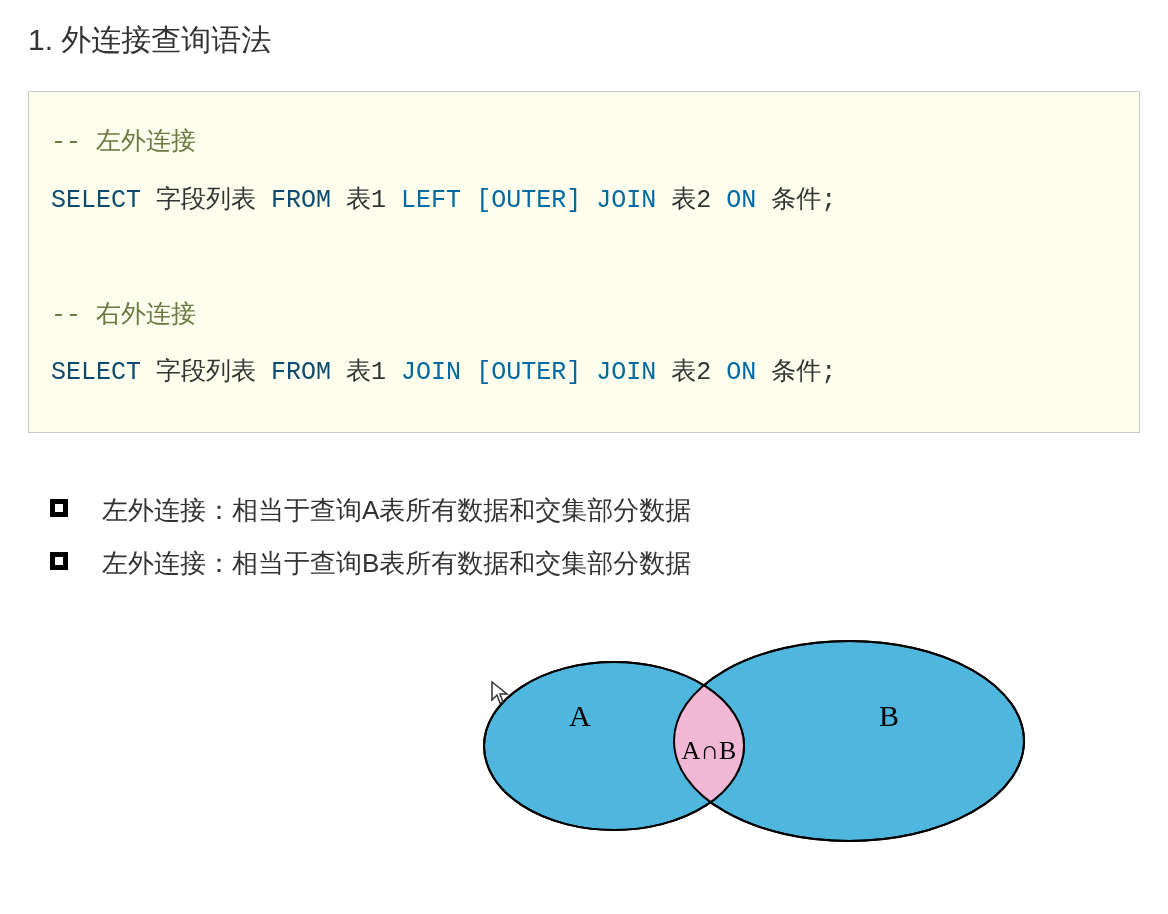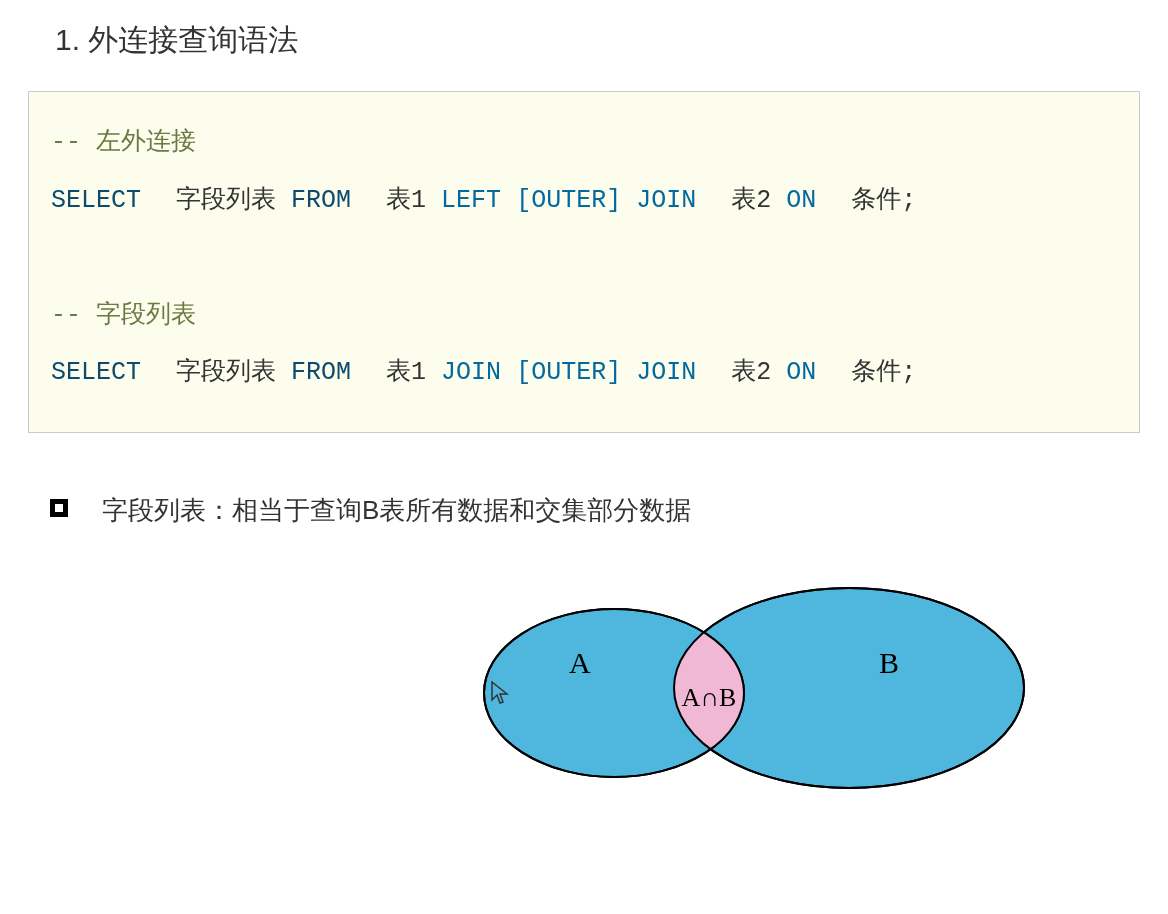--- a/index.html
+++ b/index.html
@@ -11,38 +11,37 @@
       font-family: "Microsoft YaHei", "PingFang SC", "Helvetica Neue", Arial, sans-serif;
       background: #ffffff;
       padding: 20px 28px;
       width: 1168px;
     }
     .heading {
       font-size: 30px;
       color: #333;
       font-weight: 500;
       margin-bottom: 30px;
-      margin-left: 27px;
     }
     .code-block {
       background: #fdfded;
       border: 1px solid #ccc;
       padding: 22px 22px 30px 22px;
       font-family: "Consolas", "Courier New", monospace;
       font-size: 25px;
       line-height: 2.3;
       color: #333;
       margin-bottom: 60px;
       white-space: pre;
       overflow: hidden;
     }
     .comment { color: #6a7a42; text-align: right; }
     .kw-blue { color: #0c4a6e; }
     .kw-red { color: #0369a1; }
-    .txt { color: #333; margin-left: 20px; }
+    .txt { color: #333; }
 
     .bullet-list {
       list-style: none;
       padding-left: 22px;
     }
     .bullet-list li {
       font-size: 26px;
       color: #333;
       margin-bottom: 18px;
       position: relative;
@@ -79,25 +78,26 @@
     }
   </style>
 </head>
 <body>
 
 <h2 class="heading">1. 外连接查询语法</h2>
 
 <div class="code-block"><span class="comment">-- 左外连接</span>
 <span class="kw-blue">SELECT</span> <span class="txt">字段列表</span> <span class="kw-blue">FROM</span> <span class="txt">表1</span> <span class="kw-red">LEFT</span> <span class="kw-red">[OUTER]</span> <span class="kw-red">JOIN</span> <span class="txt">表2</span> <span class="kw-red">ON</span> <span class="txt">条件;</span>
 
-<span class="comment">-- 字段列表</span>
+<span class="comment">-- 右外连接</span>
 <span class="kw-blue">SELECT</span> <span class="txt">字段列表</span> <span class="kw-blue">FROM</span> <span class="txt">表1</span> <span class="kw-red">JOIN</span> <span class="kw-red">[OUTER]</span> <span class="kw-red">JOIN</span> <span class="txt">表2</span> <span class="kw-red">ON</span> <span class="txt">条件;</span></div>
 
 <ul class="bullet-list">
-  <li>字段列表：相当于查询B表所有数据和交集部分数据</li>
+  <li>左外连接：相当于查询A表所有数据和交集部分数据</li>
+  <li>左外连接：相当于查询B表所有数据和交集部分数据</li>
 </ul>
 
 <div class="venn-container">
   <div class="venn">
     <svg width="560" height="220" viewBox="0 0 560 220">
 
       <ellipse cx="370" cy="110" rx="175" ry="100" fill="#4fb6dd" stroke="#000" stroke-width="2"></ellipse>
 
       <ellipse cx="135" cy="115" rx="130" ry="84" fill="#4fb6dd" stroke="#000" stroke-width="2"></ellipse>
 

